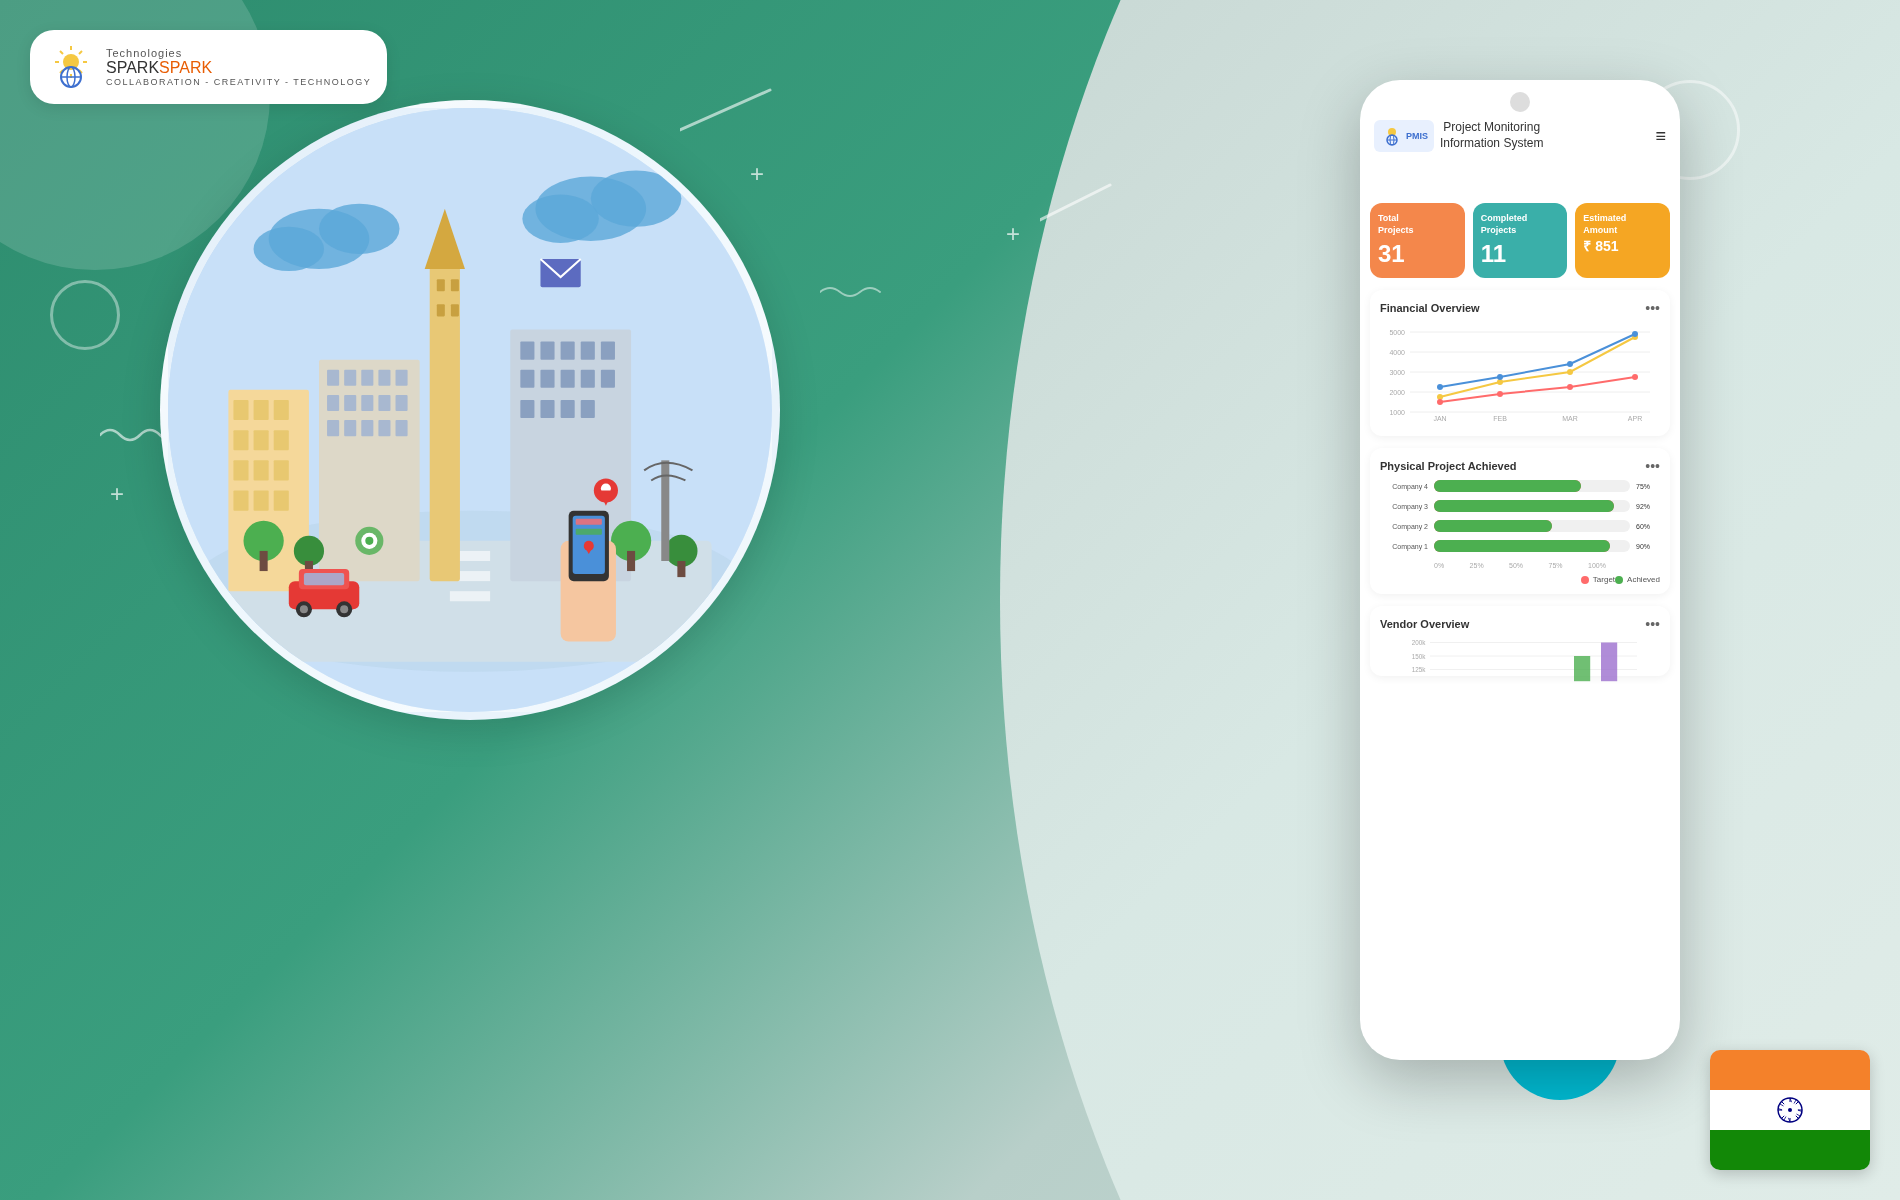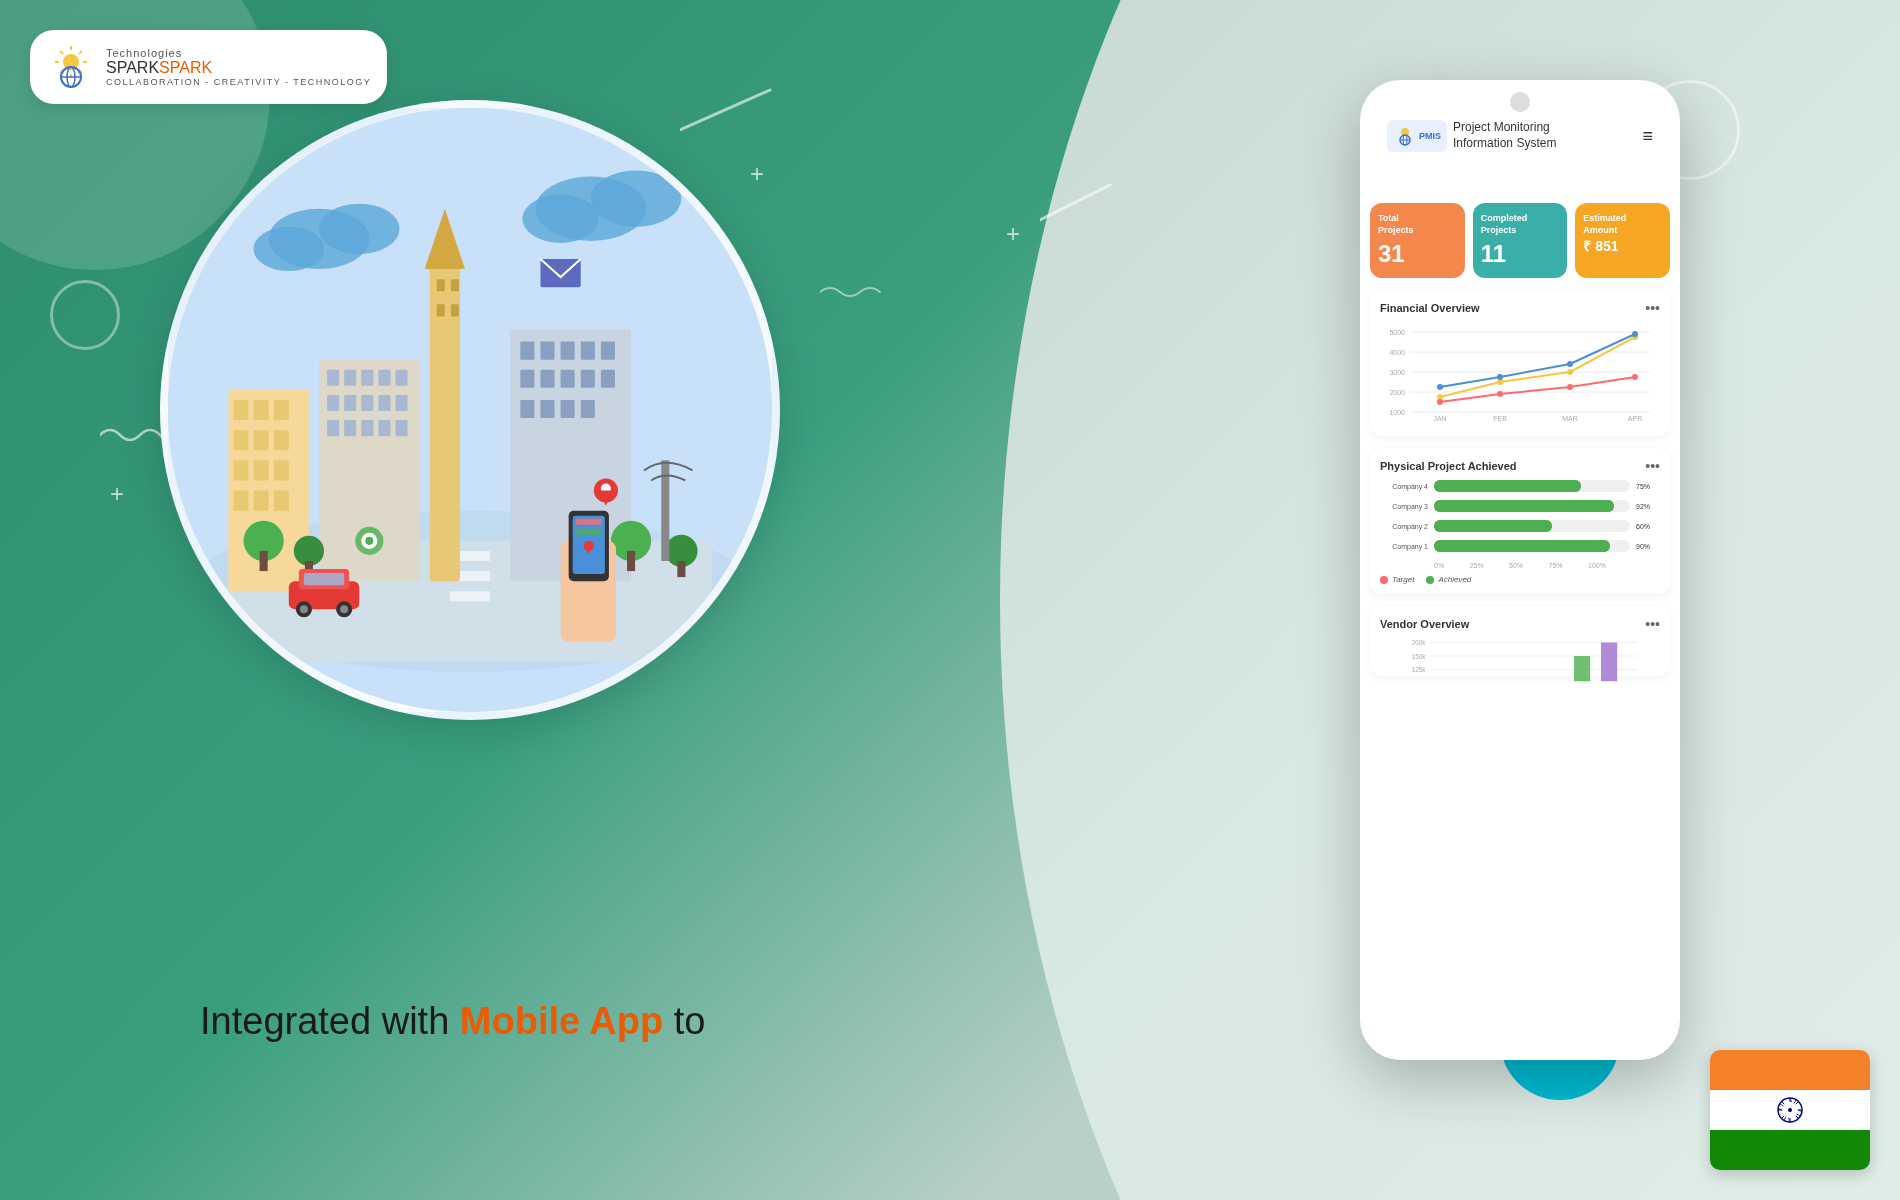--- a/index.html
+++ b/index.html
@@ -161,22 +161,23 @@
       border-radius: 50%;
       margin: 12px auto 0;
       flex-shrink: 0;
     }
 
     
     .phone-header {
       display: flex;
       align-items: center;
       justify-content: space-between;
-      padding: 8px 27px;
+      padding: 8px 14px;
       flex-shrink: 0;
+      text-align: center;
     }
     .phone-header-logo {
       display: flex;
       align-items: center;
       gap: 6px;
     }
     .pmis-badge {
       background: #e8f0fe;
       border-radius: 6px;
       padding: 4px 6px;
@@ -298,24 +299,22 @@
     .bar-pct {
       font-size: 7px;
       color: #333;
       width: 24px;
       flex-shrink: 0;
     }
 
     
     .legend {
       display: flex;
-      gap: 12px;
       margin-top: 6px;
-      justify-content: flex-start;
-      font-style: italic;
+      justify-content: flex-end;
     }
     .legend-item {
       display: flex;
       align-items: center;
       gap: 4px;
       font-size: 8px;
       color: #555;
     }
     .legend-dot {
       width: 8px;
@@ -547,23 +546,20 @@
 
     <rect x="405" y="408" width="26" height="6" rx="1" fill="#ff6b6b" opacity="0.8"></rect>
     <rect x="405" y="418" width="26" height="6" rx="1" fill="#4caf50" opacity="0.8"></rect>
 
     <circle cx="418" cy="435" r="5" fill="#e53935"></circle>
     <polygon points="418,443 414,436 422,436" fill="#e53935"></polygon>
   </svg>
 </div>
 
 <div class="bottom-text">
-  <div>
-    <span>Integrated with </span><span class="highlight-orange">Mobile App</span><span> to</span>
-  </div>
 </div>
 
 <div class="phone-mockup">
   <div class="phone-notch"></div>
 
   <div class="phone-header">
     <div class="phone-header-logo">
       <div class="pmis-badge">
         <svg class="pmis-logo-icon" viewBox="0 0 24 24">
           <circle cx="12" cy="8" r="4" fill="#f5c842"></circle>

